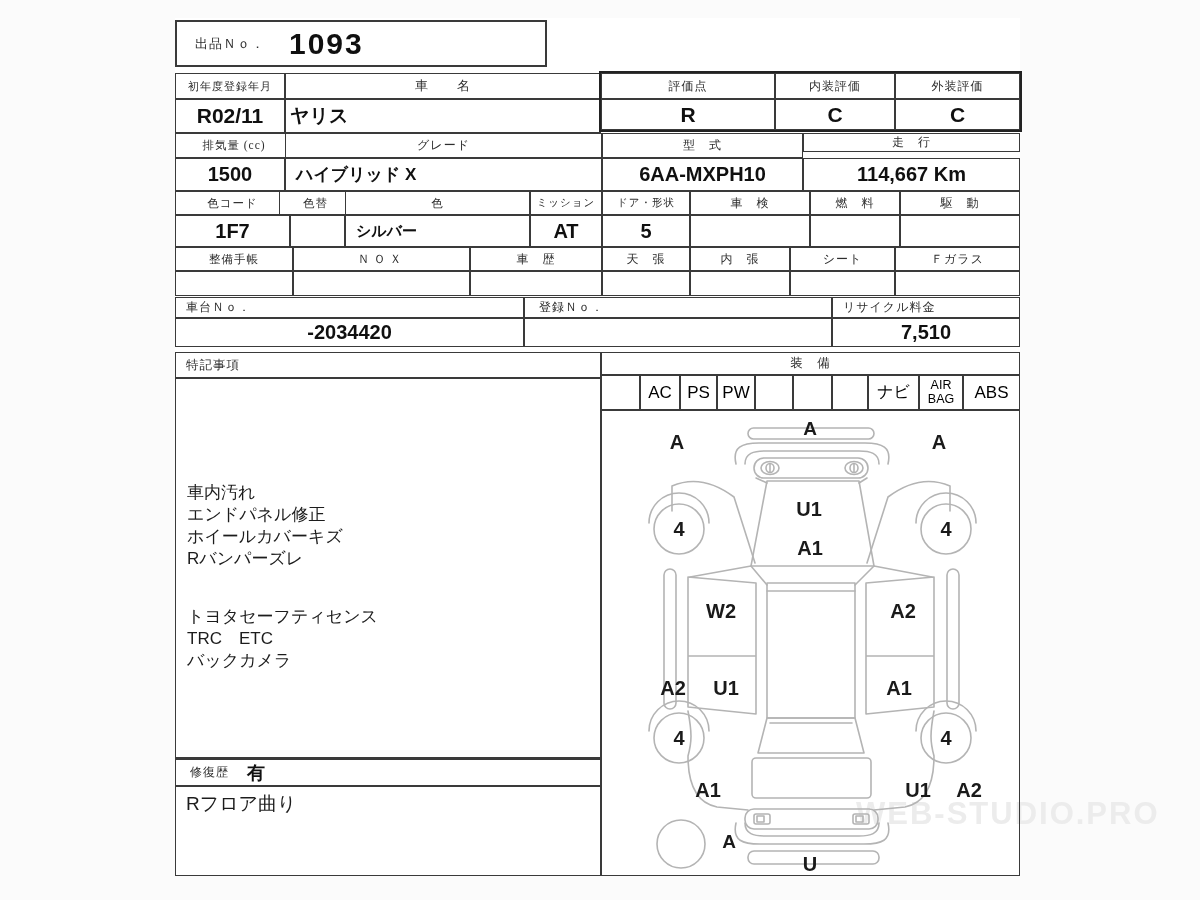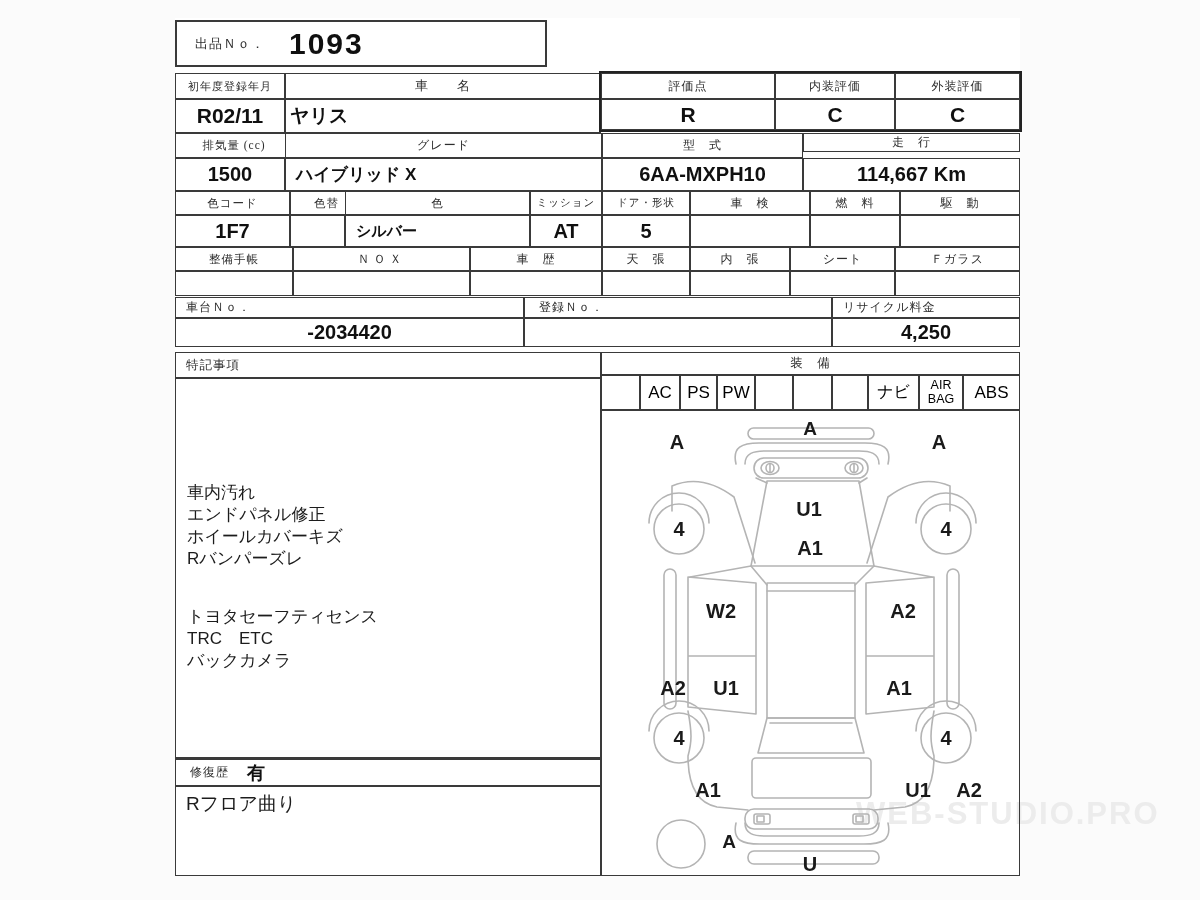--- a/index.html
+++ b/index.html
@@ -45,21 +45,21 @@
 <div class="cell lab" style="left:175px;top:133px;width:118px;height:25px;font-size:11.5px;">排気量 (cc)</div>
 <div class="cell lab" style="left:285px;top:133px;width:317px;height:25px;">グレード</div>
 <div class="cell lab" style="left:602px;top:133px;width:201px;height:25px;">型　式</div>
 <div class="cell lab" style="left:803px;top:133px;width:217px;height:19px;">走　行</div>
 <div class="cell val" style="left:175px;top:158px;width:110px;height:33px;">1500</div>
 <div class="cell val left" style="left:285px;top:158px;width:317px;height:33px;font-size:17px;padding-left:10px;">ハイブリッド X</div>
 <div class="cell val" style="left:602px;top:158px;width:201px;height:33px;">6AA-MXPH10</div>
 <div class="cell val" style="left:803px;top:158px;width:217px;height:33px;">114,667 Km</div>
 
 <div class="cell lab" style="left:175px;top:191px;width:115px;height:24px;font-size:11.5px;">色コード</div>
-<div class="cell lab" style="left:290px;top:191px;width:73px;height:24px;font-size:11.5px;">色替</div>
+<div class="cell lab" style="left:279px;top:191px;width:73px;height:24px;font-size:11.5px;">色替</div>
 <div class="cell lab" style="left:345px;top:191px;width:185px;height:24px;font-size:11.5px;">色</div>
 <div class="cell lab" style="left:530px;top:191px;width:72px;height:24px;font-size:10.5px;text-align:center;">ミッション</div>
 <div class="cell lab" style="left:602px;top:191px;width:88px;height:24px;font-size:10.5px;">ドア・形状</div>
 <div class="cell lab" style="left:690px;top:191px;width:120px;height:24px;">車　検</div>
 <div class="cell lab" style="left:810px;top:191px;width:90px;height:24px;">燃　料</div>
 <div class="cell lab" style="left:900px;top:191px;width:120px;height:24px;">駆　動</div>
 <div class="cell val" style="left:175px;top:215px;width:115px;height:32px;">1F7</div>
 <div class="cell val" style="left:290px;top:215px;width:55px;height:32px;"></div>
 <div class="cell val left" style="left:345px;top:215px;width:185px;height:32px;font-size:15px;padding-left:10px;">シルバー</div>
 <div class="cell val" style="left:530px;top:215px;width:72px;height:32px;">AT</div>
@@ -81,21 +81,21 @@
 <div class="cell val" style="left:602px;top:271px;width:88px;height:25px;"></div>
 <div class="cell val" style="left:690px;top:271px;width:100px;height:25px;"></div>
 <div class="cell val" style="left:790px;top:271px;width:105px;height:25px;"></div>
 <div class="cell val" style="left:895px;top:271px;width:125px;height:25px;"></div>
 
 <div class="cell lab left" style="left:175px;top:297px;width:349px;height:21px;padding-left:10px;">車台Ｎｏ．</div>
 <div class="cell lab left" style="left:524px;top:297px;width:308px;height:21px;padding-left:14px;">登録Ｎｏ．</div>
 <div class="cell lab left" style="left:832px;top:297px;width:188px;height:21px;padding-left:10px;">リサイクル料金</div>
 <div class="cell val" style="left:175px;top:318px;width:349px;height:29px;">-2034420</div>
 <div class="cell val" style="left:524px;top:318px;width:308px;height:29px;"></div>
-<div class="cell val" style="left:832px;top:318px;width:188px;height:29px;">4,250</div>
+<div class="cell val" style="left:832px;top:318px;width:188px;height:29px;">7,510</div>
 
 <div class="cell lab left" style="left:175px;top:352px;width:426px;height:26px;padding-left:10px;font-size:12.5px;">特記事項</div>
 <div class="cell" style="left:175px;top:378px;width:426px;height:381px;border-bottom-width:2px;"></div>
 <div class="abs" style="left:187px;top:482px;">
   <div class="notes-line">車内汚れ</div>
   <div class="notes-line">エンドパネル修正</div>
   <div class="notes-line">ホイールカバーキズ</div>
   <div class="notes-line">Rバンパーズレ</div>
 </div>
 <div class="abs" style="left:187px;top:606px;">

